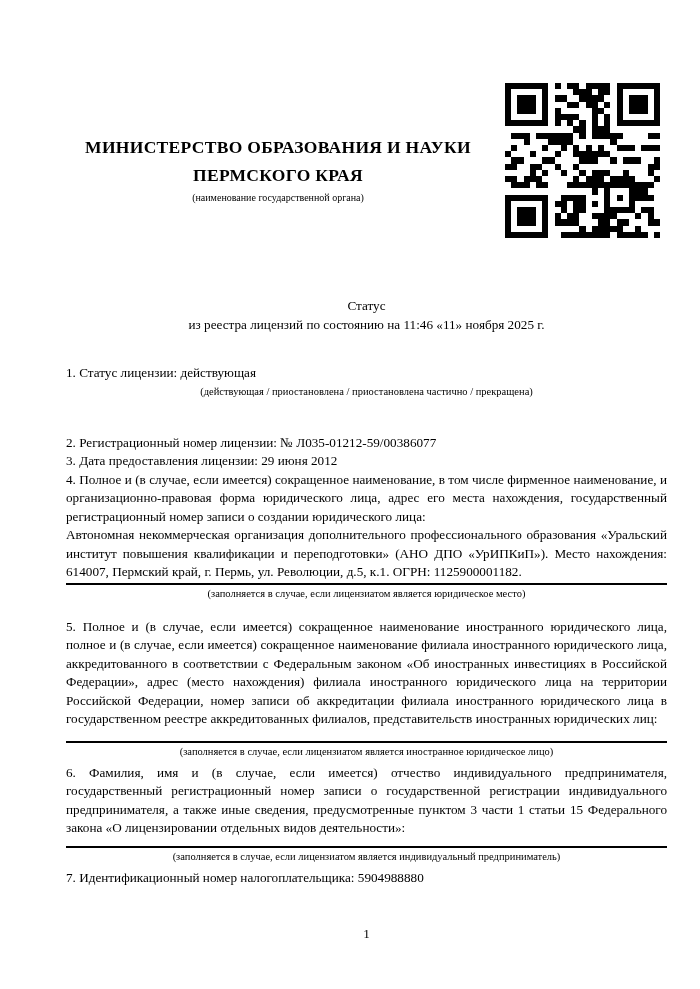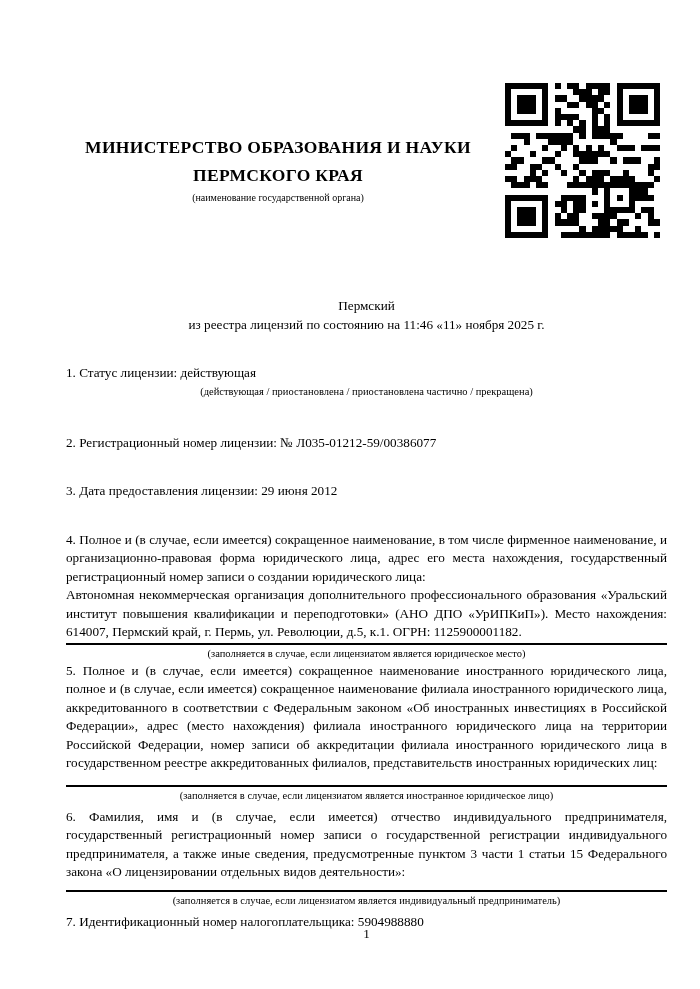--- a/index.html
+++ b/index.html
@@ -28,24 +28,24 @@
   .header .hcap{
     font-size:10px;
     line-height:13px;
     margin-top:2px;
   }
   .title-block{
     margin:93px 33px 0 66px;
     text-align:center;
   }
   .content{margin:0 33px 0 66px;}
-  .item{margin-top:2px;}
+  .item{margin-top:18px;}
   .mt31{margin-top:30px;}
   .mt19{margin-top:36px;}
-  .mt14{margin-top:30px;}
+  .mt14{margin-top:0;}
   .mt20{margin-top:6px;}
   .just{text-align:justify;}
   .cap{
     font-size:10.5px;
     line-height:13px;
     text-align:center;
     margin-top:2px;
   }
   .rule{
     border-top:2px solid #000;
@@ -388,21 +388,21 @@
       <rect x="24" y="24" width="1" height="1" fill="#000000"></rect>
     </svg>
 
   <div class="header">
     <div class="big">МИНИСТЕРСТВО ОБРАЗОВАНИЯ И НАУКИ</div>
     <div class="big">ПЕРМСКОГО КРАЯ</div>
     <div class="hcap">(наименование государственной органа)</div>
   </div>
 
   <div class="title-block">
-    <div>Пермский</div>
+    <div>Статус</div>
     <div>из реестра лицензий по состоянию на 11:46 «11» ноября 2025 г.</div>
   </div>
 
   <div class="content">
 
     <div class="item mt31">
       <div>1. Статус лицензии: действующая</div>
       <div class="cap">(действующая / приостановлена / приостановлена частично / прекращена)</div>
     </div>
 

